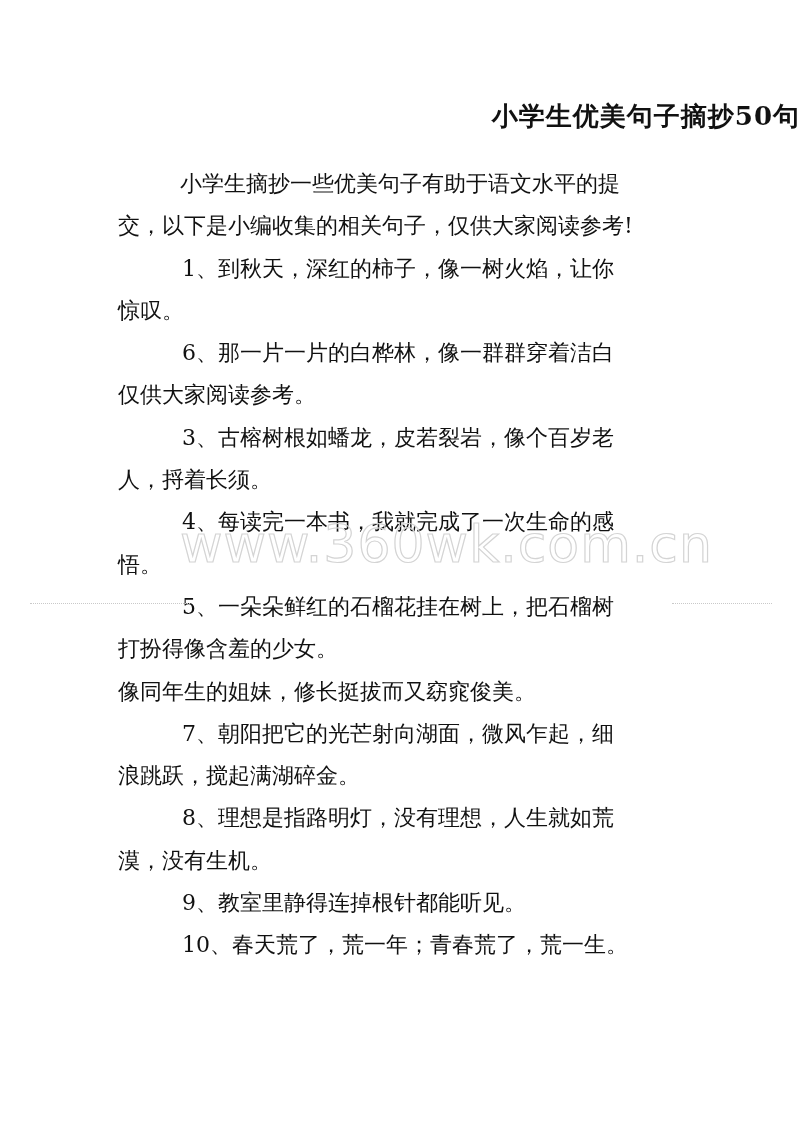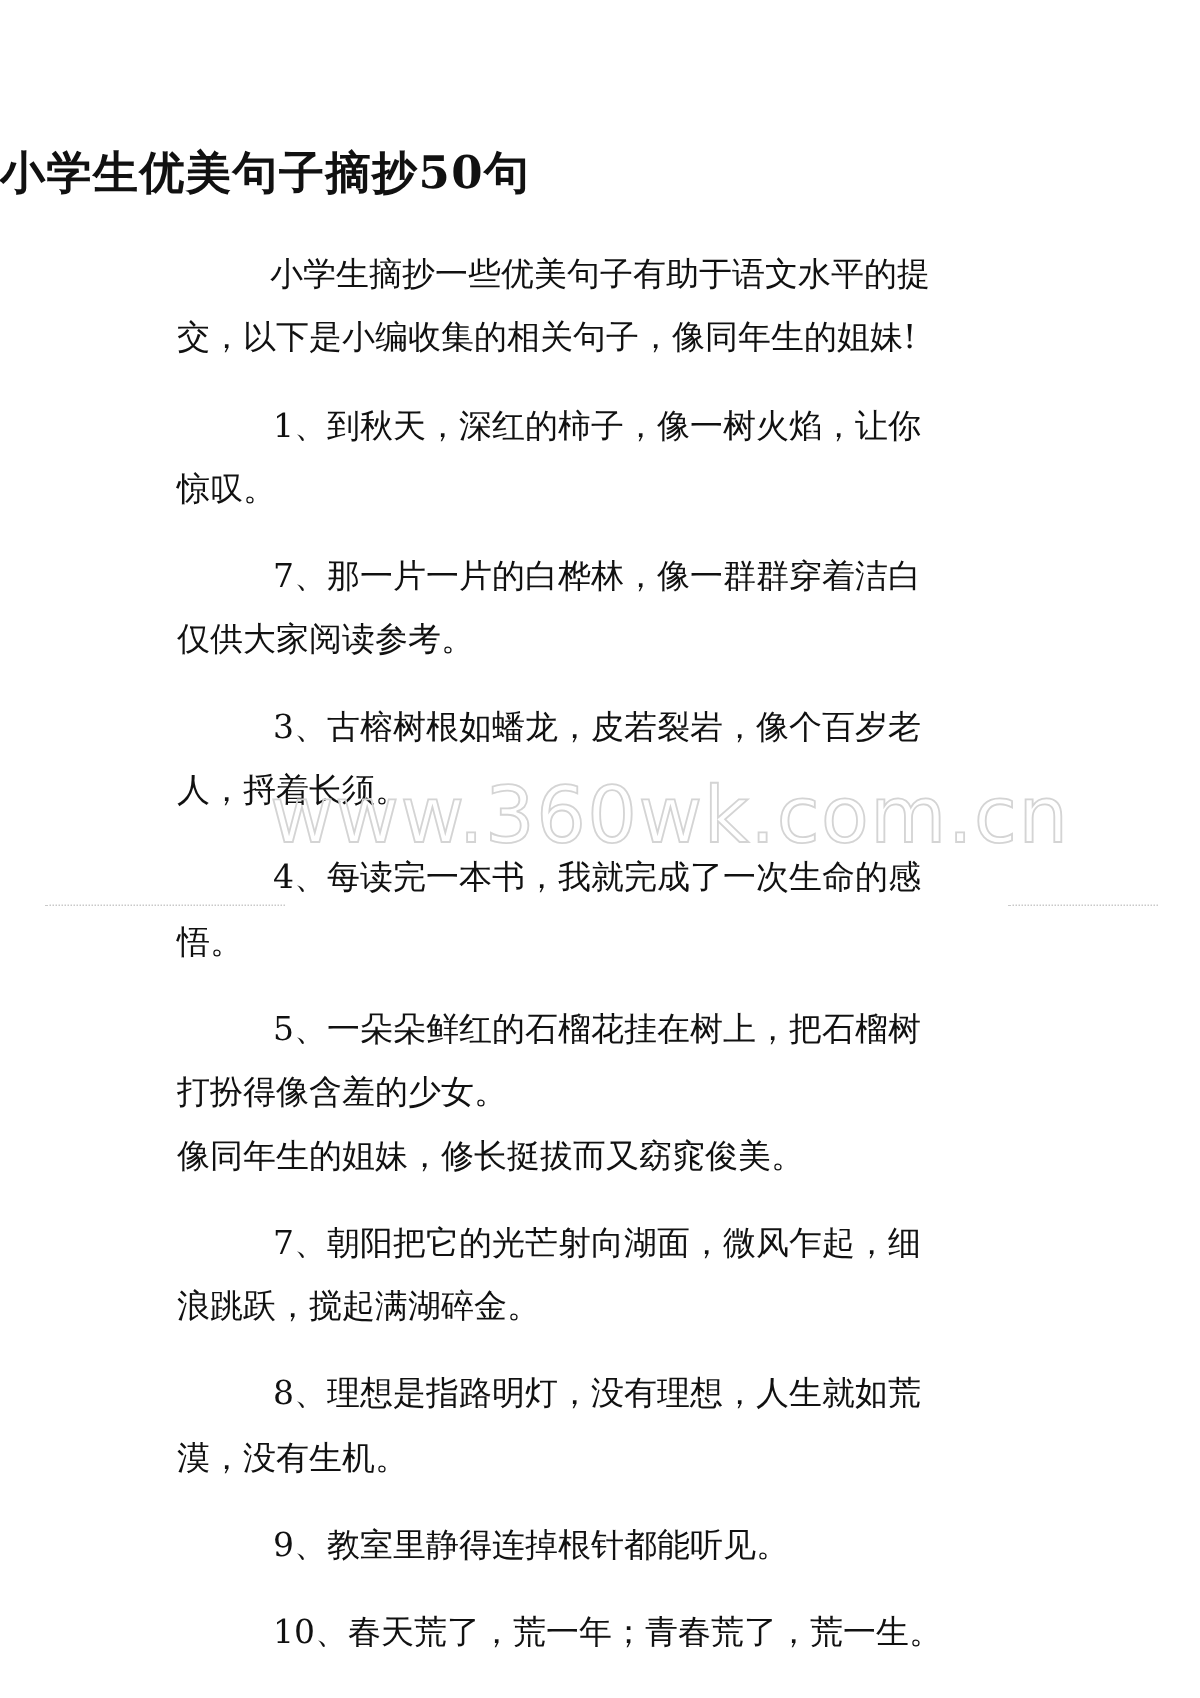--- a/index.html
+++ b/index.html
@@ -17,22 +17,22 @@
     }
     .page {
       position: absolute;
       left: 0; top: 0;
       width: 800px; height: 1132px;
     }
     .title {
       position: absolute;
       left: 0; top: 96px;
       width: 800px;
-      text-align: left;
-      font-size: 30px;
+      text-align: right;
+      font-size: 26px;
       font-weight: bold;
       line-height: 40px;
       letter-spacing: 1px;
     }
     .body-text {
       position: absolute;
       left: 118px;
       top: 163px;
       width: 580px;
       font-size: 22px;
@@ -42,21 +42,20 @@
       margin: 0;
       text-indent: 0;
       white-space: nowrap;
     }
     .line {
       display: block;
       height: 42.3px;
     }
     .indent {
       padding-left: 64px;
-      margin-top: 16px;
     }
     .indent-intro {
       padding-left: 62px;
     }
     .watermark {
       position: absolute;
       left: 180px;
       top: 514px;
       font-family: "DejaVu Sans", "Liberation Sans", sans-serif;
       font-size: 52px;
@@ -80,30 +79,30 @@
 <body>
 
 <div class="page">
 
   <div class="title">小学生优美句子摘抄50句</div>
 
   <div class="body-text">
 
     <div class="para">
       <span class="line indent-intro">小学生摘抄一些优美句子有助于语文水平的提</span>
-      <span class="line">交，以下是小编收集的相关句子，像同年生的姐妹!</span>
+      <span class="line">交，以下是小编收集的相关句子，仅供大家阅读参考!</span>
     </div>
 
     <div class="para">
       <span class="line indent">1、到秋天，深红的柿子，像一树火焰，让你</span>
       <span class="line">惊叹。</span>
     </div>
 
     <div class="para">
-      <span class="line indent">7、那一片一片的白桦林，像一群群穿着洁白</span>
+      <span class="line indent">6、那一片一片的白桦林，像一群群穿着洁白</span>
       <span class="line">仅供大家阅读参考。</span>
     </div>
 
     <div class="para">
       <span class="line indent">3、古榕树根如蟠龙，皮若裂岩，像个百岁老</span>
       <span class="line">人，捋着长须。</span>
     </div>
 
     <div class="para">
       <span class="line indent">4、每读完一本书，我就完成了一次生命的感</span>

